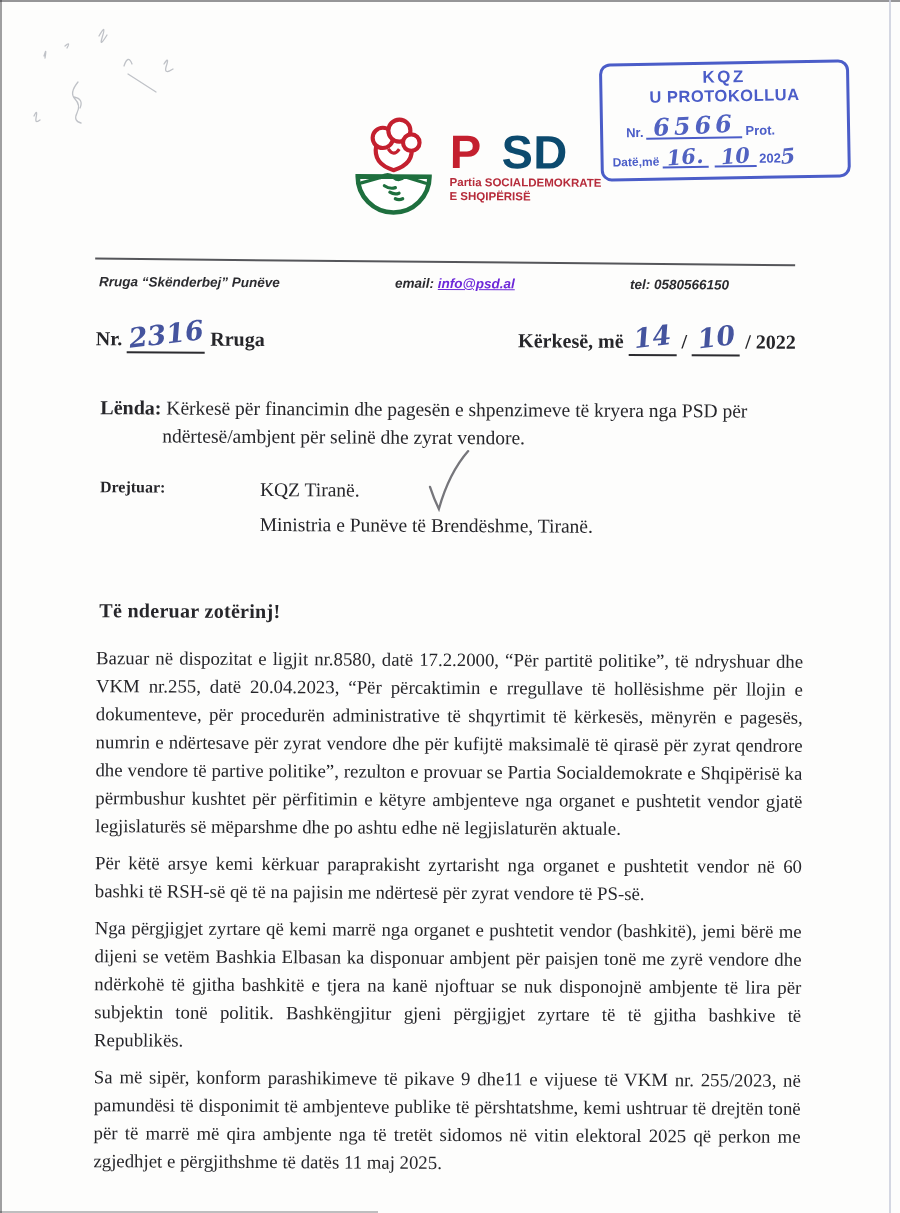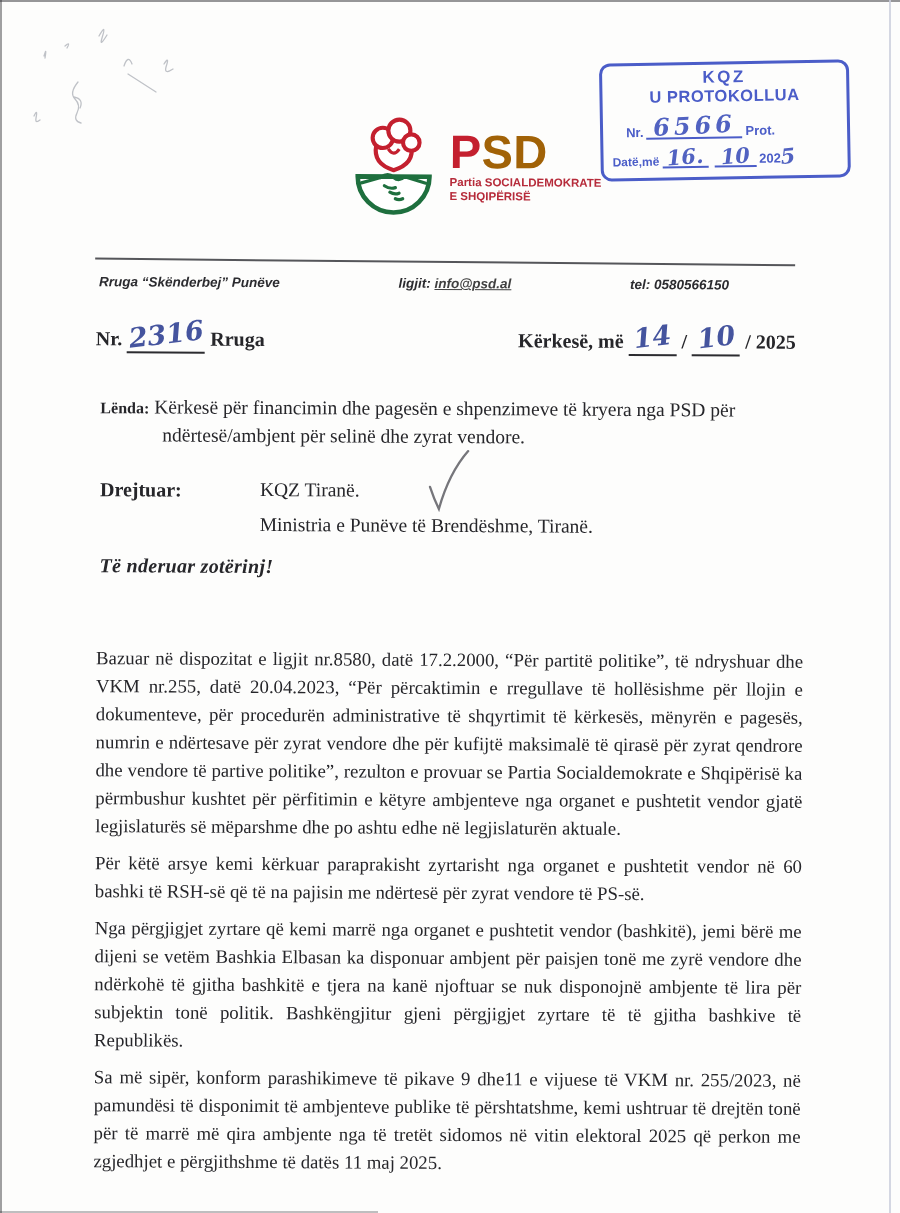--- a/index.html
+++ b/index.html
@@ -34,52 +34,52 @@
   }
   .hand.stamp-nr{font-size:24px;letter-spacing:4px;transform:rotate(-2deg) translateY(3px);}
   .hand.stamp-d{font-size:21px;transform:rotate(-3deg) translateY(3px);}
   .hand.stamp-y{font-size:21px;transform:rotate(-4deg) translateY(2px);}
   .s-year{font-size:13px;align-self:flex-end;padding-bottom:1px;}
   
   .logo{position:absolute;left:346px;top:116px;display:flex;align-items:flex-start;}
   .logo-text{margin-left:10px;margin-top:14px;font-family:"Liberation Sans",sans-serif;}
   .acronym{font-size:47px;font-weight:800;line-height:.95;letter-spacing:.5px;}
   .acronym .red{color:#c4202f;}
-  .acronym .green{color:#a16207;}
+  .acronym .green{color:#0c4a6e;margin-left:20px;}
   .sub{font-size:11.5px;font-weight:bold;color:#b62b3a;line-height:1.25;}
   
   .rule{position:absolute;left:94px;top:261px;width:700px;height:2px;background:#55565a;transform:rotate(.25deg);}
   .contact{
     position:absolute;left:98px;top:276px;width:630px;
     display:flex;justify-content:space-between;align-items:baseline;
     font-family:"Liberation Sans",sans-serif;font-style:italic;font-weight:bold;
     font-size:13.5px;color:#2b2b2f;
   }
-  .email{color:#404040;text-decoration:underline;cursor:pointer;}
+  .email{color:#6d28d9;text-decoration:underline;cursor:pointer;}
   
   .proto{
     position:absolute;left:95px;top:322px;width:700px;
     display:flex;justify-content:space-between;align-items:baseline;
     font-size:20px;font-weight:bold;
   }
   .p-part{display:flex;align-items:baseline;gap:5px;}
   .u{display:inline-block;border-bottom:2px solid #2c2c30;text-align:center;}
   .u.nr{width:78px;}
   .u.dd{width:48px;}
   .hand.doc{font-size:27px;transform:rotate(-7deg) translateY(-2px);color:#45549e;}
   
   .subject{position:absolute;left:100px;top:395px;width:706px;font-size:19.5px;line-height:1.45;padding-left:62px;text-indent:-62px;}
-  .subject b{font-size:16px;}
+  .subject b{font-size:20px;}
   
   .recipient{position:absolute;left:100px;top:480px;display:flex;font-size:19.5px;}
-  .r-label{width:160px;font-weight:bold;font-size:20px;}
+  .r-label{width:160px;font-weight:bold;font-size:16px;}
   .r-lines div{margin-bottom:13px;}
   .tick{position:absolute;left:425px;top:447px;opacity:.8;}
   
-  .salutation{position:absolute;left:100px;top:556px;font-size:20px;font-weight:bold;letter-spacing:.3px;font-style:italic;}
+  .salutation{position:absolute;left:100px;top:601px;font-size:20px;font-weight:bold;letter-spacing:.3px;}
   .bodytext{position:absolute;left:97px;top:646px;width:707px;font-size:18.8px;line-height:28px;text-align:justify;}
   .bodytext p{margin:0 0 9px 0;}
 </style>
 </head>
 <body>
 
 <div class="page">
   <div class="edge-top"></div>
   <div class="edge-left"></div>
   <div class="edge-bottom"></div>
@@ -136,38 +136,38 @@
         <div class="acronym"><span class="red">P</span><span class="green">SD</span></div>
         <div class="sub">Partia SOCIALDEMOKRATE</div>
         <div class="sub">E SHQIPËRISË</div>
       </div>
     </div>
 
     <div class="rule"></div>
     <div class="contact">
       <span>Rruga “Skënderbej” Punëve</span>
       <span>
-        <span>ligjit:</span>
+        <span>email:</span>
         <span class="email">info@psd.al</span>
       </span>
       <span>tel: 0580566150</span>
     </div>
 
     <div class="proto">
       <div class="p-part">
         <span>Nr.</span>
         <span class="u nr"><span class="hand doc">2316</span></span>
         <span>Rruga</span>
       </div>
       <div class="p-part">
         <span>Kërkesë, më</span>
         <span class="u dd"><span class="hand doc">14</span></span>
         <span>/</span>
         <span class="u dd"><span class="hand doc">10</span></span>
-        <span>/ 2025</span>
+        <span>/ 2022</span>
       </div>
     </div>
 
     <div class="subject">
       <b>Lënda:</b>
       <span>Kërkesë për financimin dhe pagesën e shpenzimeve të kryera nga PSD për ndërtesë/ambjent për selinë dhe zyrat vendore.</span>
     </div>
 
     <div class="recipient">
       <div class="r-label">Drejtuar:</div>

